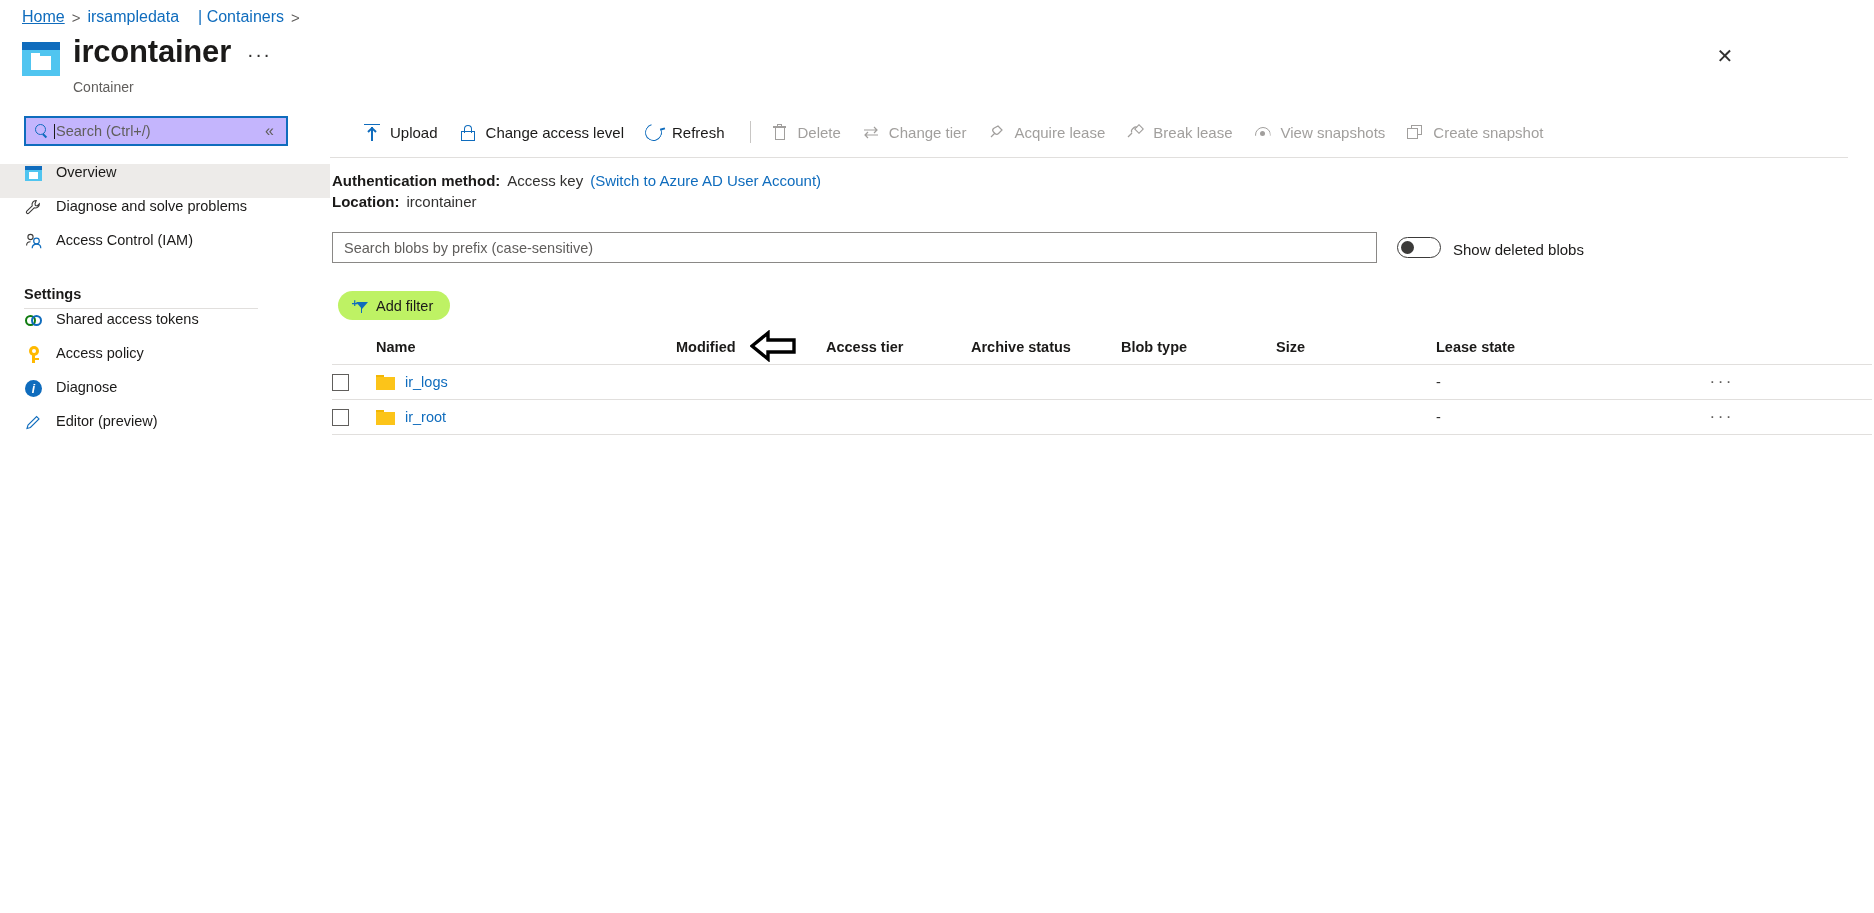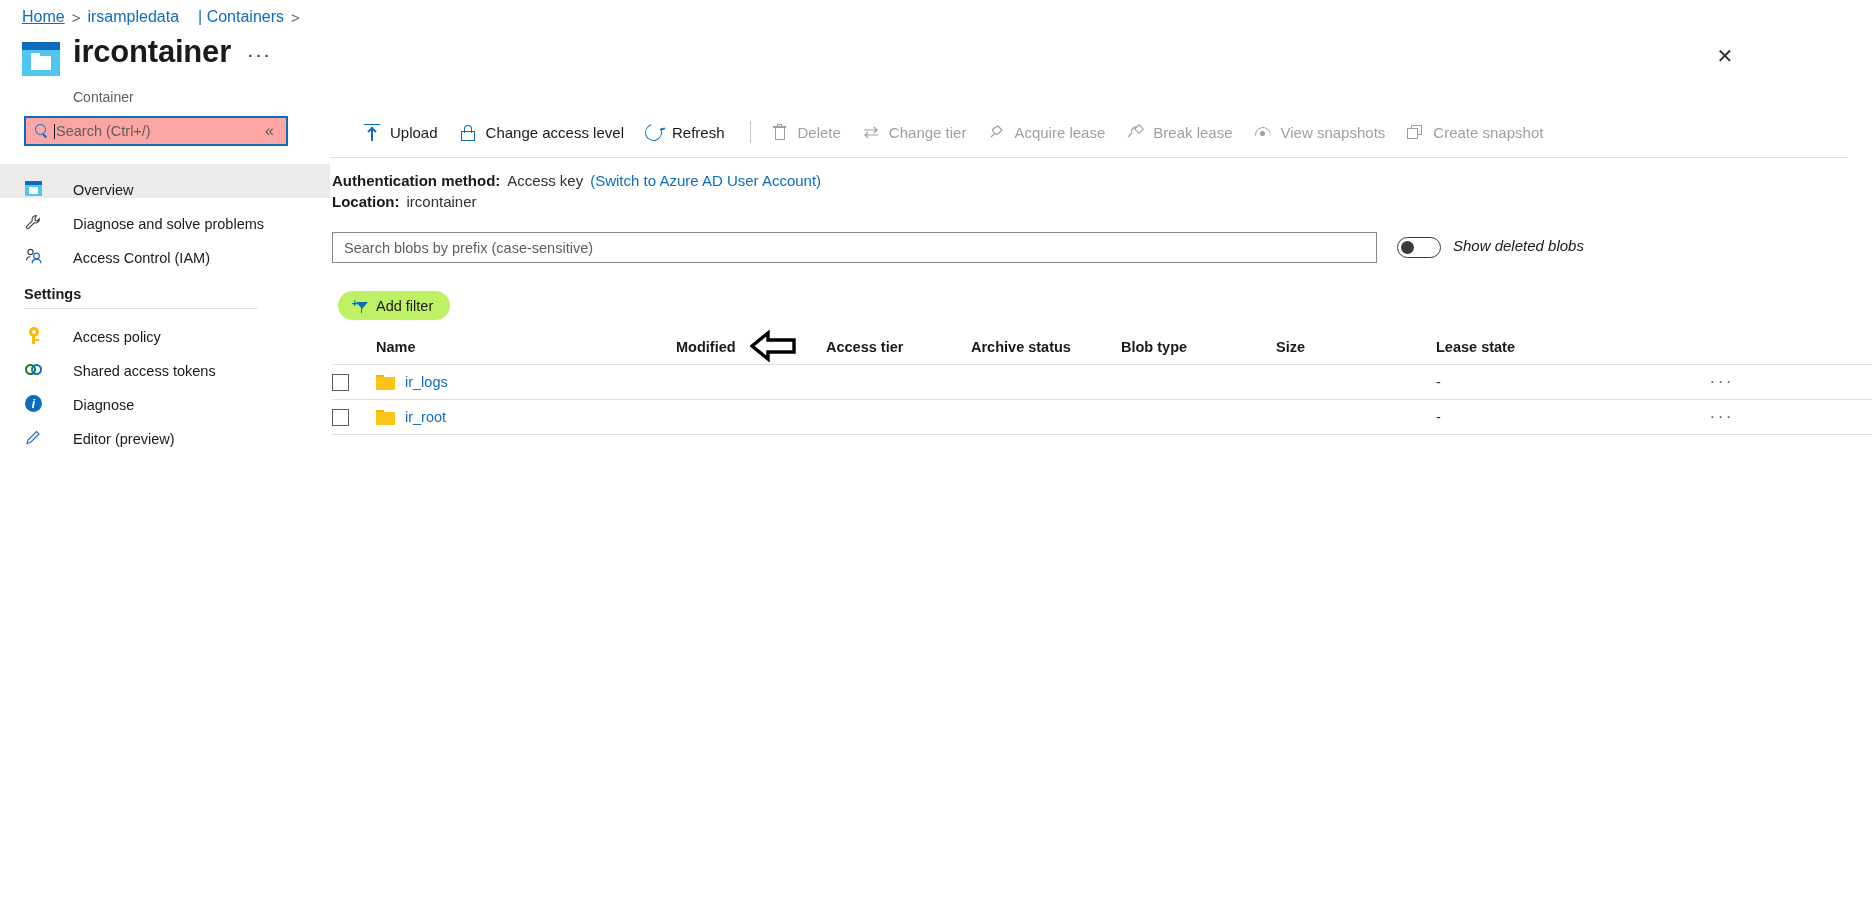--- a/index.html
+++ b/index.html
@@ -43,55 +43,55 @@
   .res-icon .doc {
     position:absolute; left:9px; top:14px; width:20px; height:14px; background:#fff;
   }
   .res-icon .tab {
     position:absolute; left:9px; top:11px; width:9px; height:4px; background:#fff;
   }
   .title-text { display:flex; flex-direction:column; }
   .title-line { display:flex; align-items:center; gap:16px; }
   .res-title { font-size: 31px; font-weight: 600; letter-spacing:-0.2px; color:#1b1a19; line-height:1.05; }
   .res-dots { font-size: 20px; color:#323130; letter-spacing:1.5px; cursor:pointer; margin-top:4px; }
-  .res-sub { font-size: 14px; color:#605e5c; margin-top: 20px; }
+  .res-sub { font-size: 14px; color:#605e5c; margin-top: 10px; }
 
   
   .close-btn {
     position:absolute; right: 28px; top: 41px;
     width: 30px; height: 30px; cursor:pointer;
     display:flex; align-items:center; justify-content:center;
     font-size: 20px; color: #323130; font-weight: 300;
   }
 
   
   .sidebar { position:absolute; left:0; top:116px; width:330px; }
   .search-wrap { padding: 0 24px 0 24px; }
   .search-box {
-    position:relative; height: 30px; border: 2px solid #0f6cbd; background:#fca5a5;
+    position:relative; height: 30px; border: 2px solid #0f6cbd; background:#c4b5fd;
     display:flex; align-items:center; padding-left: 8px; width: 264px;
   }
   .search-box .mag { width: 14px; height:14px; position:relative; margin-right:6px; }
   .search-box .mag::before{
     content:""; position:absolute; left:1px; top:0px; width:9px; height:9px;
     border: 1.6px solid #0f6cbd; border-radius:50%;
   }
   .search-box .mag::after{
     content:""; position:absolute; left:9px; top:9px; width:5px; height:1.6px;
     background:#0f6cbd; transform: rotate(45deg); transform-origin: left center;
   }
   .search-caret{ width:1px; height:15px; background:#1b1a19; margin-right:1px; }
   .search-ph { font-size: 14.5px; color:#605e5c; }
   .collapse-chev {
     position:absolute; right: 56px; top: 6px; font-size: 16px; color:#605e5c; cursor:pointer;
   }
 
   .nav-list { margin-top: 18px; }
   .nav-item {
-    display:flex; align-items:flex-end; gap: 30px;
+    display:flex; align-items:flex-start; gap: 13px;
     height: 34px; padding-left: 24px; font-size: 14.5px; color:#1b1a19;
     cursor:pointer;
   }
   .nav-item.active { background: #edebe9; }
   .nav-icon { width: 19px; height:19px; display:flex; align-items:center; justify-content:center; flex: 0 0 19px; }
 
   .nav-group-title {
     margin: 20px 0 0 24px; font-size: 14.5px; font-weight: 700; color:#1b1a19;
   }
   .nav-divider { margin: 6px 24px 2px 24px; height:1px; background:#e1dfdd; width: 234px; }
@@ -156,21 +156,21 @@
   .auth-lbl { font-weight:700; color:#1b1a19; }
   .auth-val { color:#323130; }
   .auth-link { color:#0f6cbd; cursor:pointer; }
 
   .searchbar-row { position:absolute; left: 2px; top: 232px; display:flex; align-items:center; }
   .blob-search {
     width: 1045px; height: 31px; border:1px solid #8a8886; background:#fff;
     display:flex; align-items:center; padding-left: 11px;
   }
   .blob-search span { font-size: 14.5px; color:#605e5c; }
-  .toggle-wrap { display:flex; align-items:flex-start; gap: 12px; margin-left: 20px; font-style: italic; }
+  .toggle-wrap { display:flex; align-items:flex-end; gap: 12px; margin-left: 20px; }
   .toggle {
     width: 44px; height: 21px; border-radius: 11px; border: 1.5px solid #3b3a39;
     background:#fff; position:relative; cursor:pointer;
   }
   .toggle .knob {
     position:absolute; left: 3px; top: 3px; width: 13px; height: 13px;
     border-radius:50%; background:#3b3a39;
   }
   .toggle-label { font-size: 15px; color:#1b1a19; }
 
@@ -285,37 +285,37 @@
           </svg>
         </span>
         <span>Access Control (IAM)</span>
       </div>
 
       <div class="nav-group-title">Settings</div>
       <div class="nav-divider"></div>
 
       <div class="nav-item">
         <span class="nav-icon">
+          <span class="ic-token">
+              <span class="r1"></span>
+              <span class="r2"></span>
+            </span>
+        </span>
+        <span>Shared access tokens</span>
+      </div>
+      <div class="nav-item">
+        <span class="nav-icon">
           <span class="ic-key">
               <span class="kh"></span>
               <span class="khole"></span>
               <span class="ks"></span>
               <span class="kt"></span>
             </span>
         </span>
         <span>Access policy</span>
-      </div>
-      <div class="nav-item">
-        <span class="nav-icon">
-          <span class="ic-token">
-              <span class="r1"></span>
-              <span class="r2"></span>
-            </span>
-        </span>
-        <span>Shared access tokens</span>
       </div>
       <div class="nav-item">
         <span class="nav-icon">
           <span class="ic-meta">i</span>
         </span>
         <span>Diagnose</span>
       </div>
       <div class="nav-item">
         <span class="nav-icon">
           <svg width="17" height="17" viewBox="0 0 17 17" aria-hidden="true">

